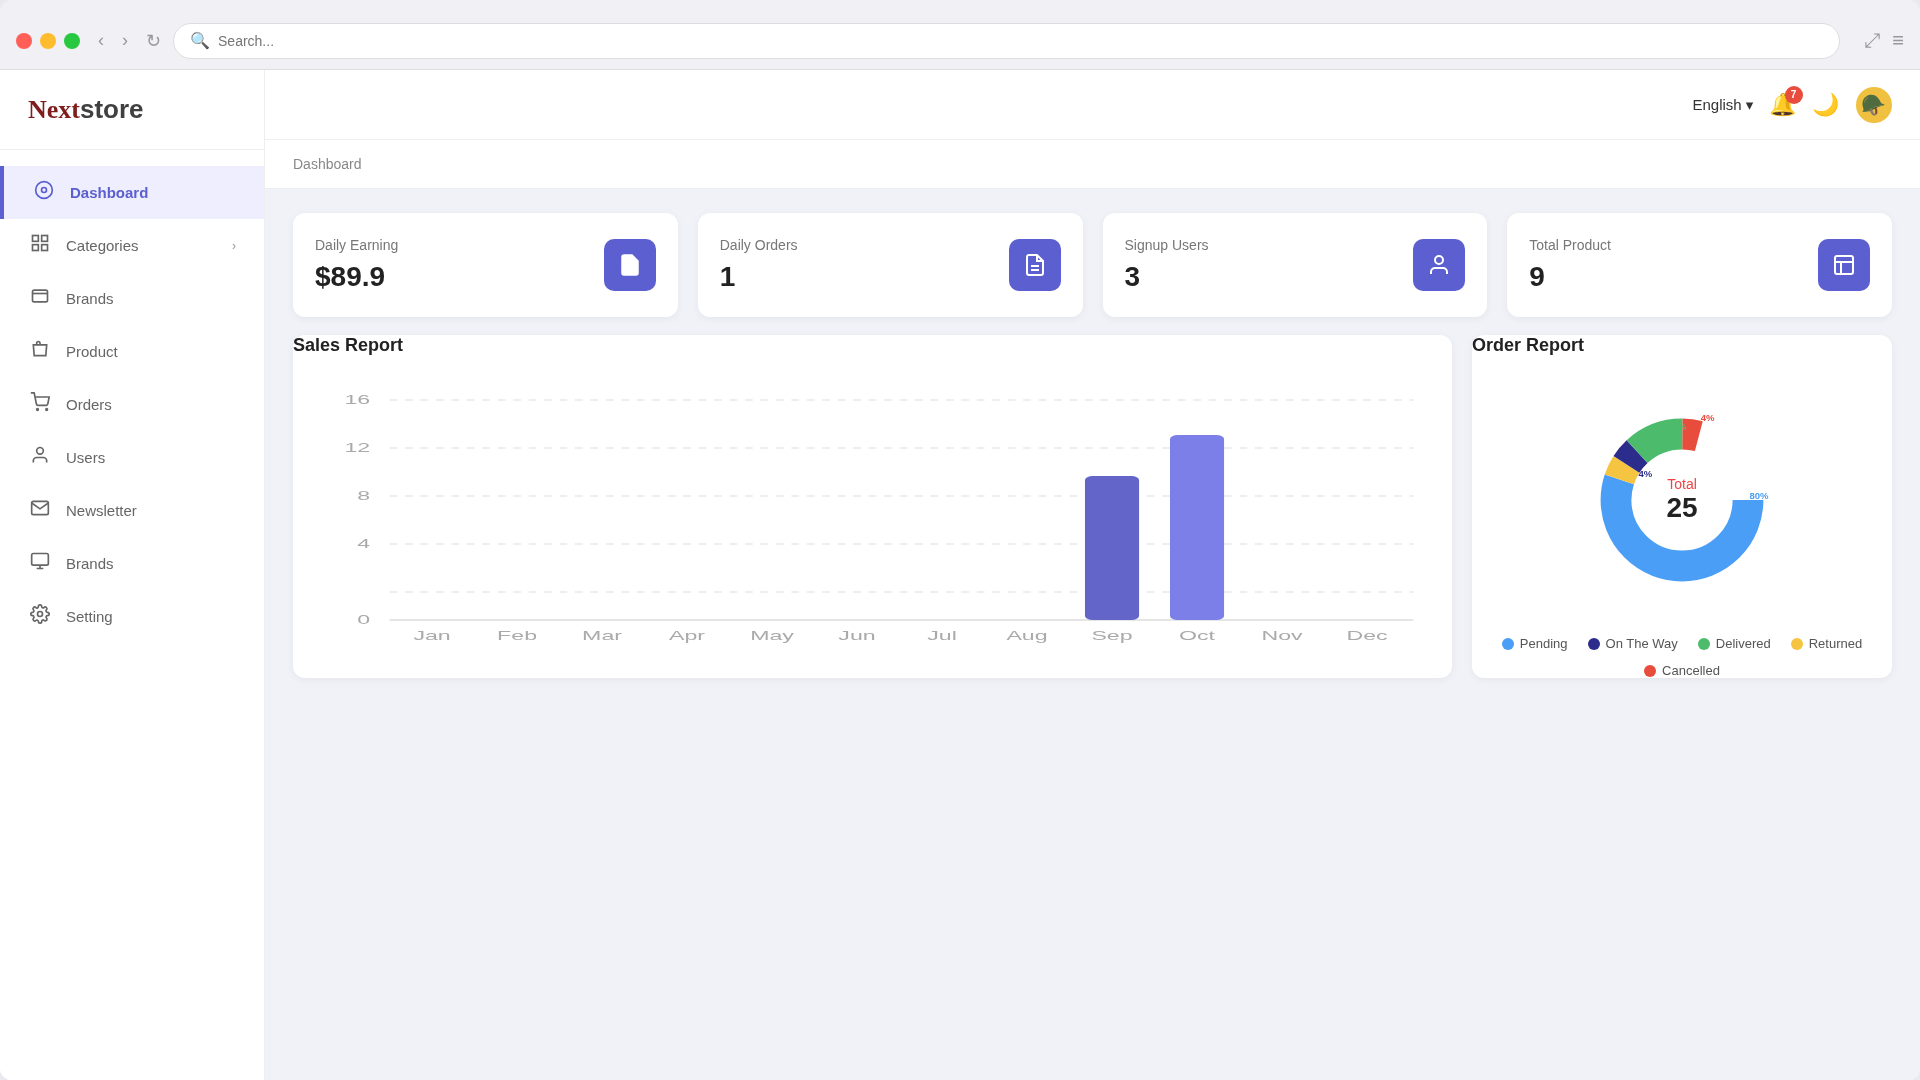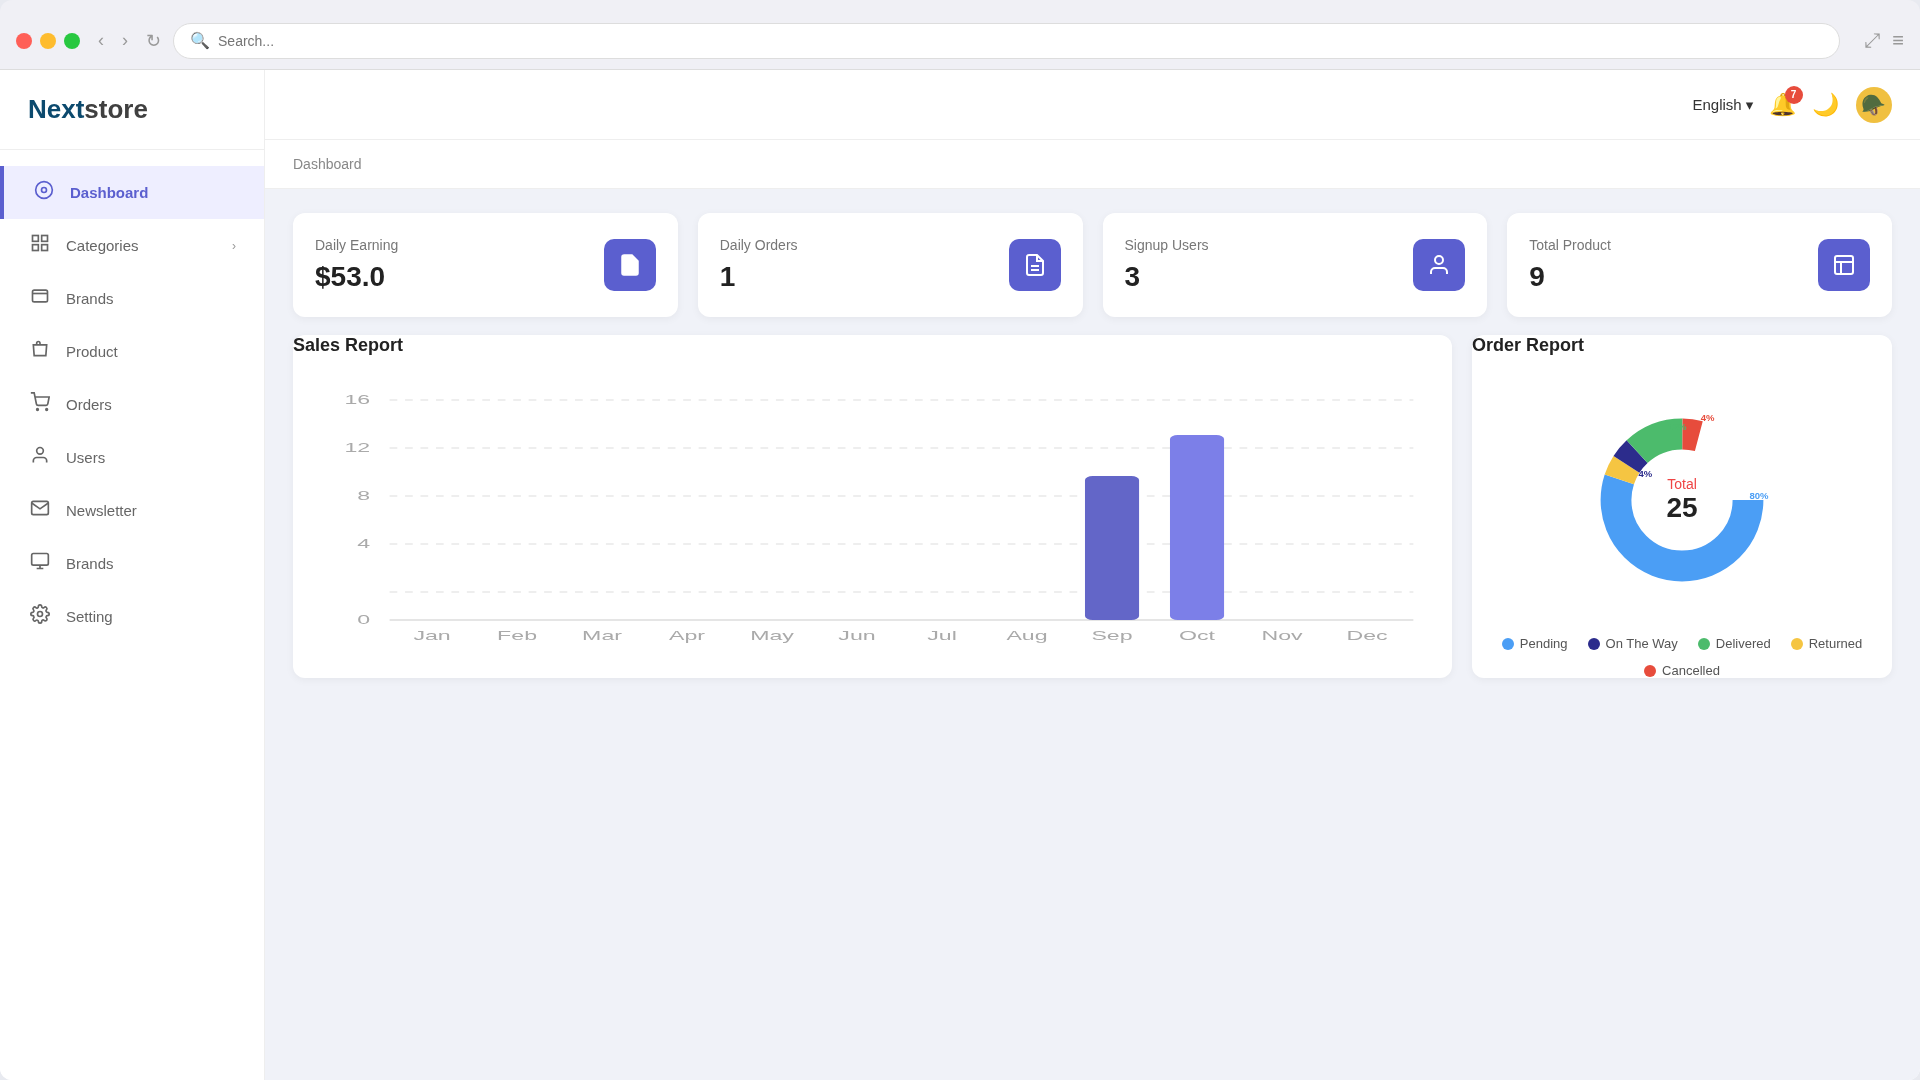--- a/index.html
+++ b/index.html
@@ -217,21 +217,21 @@
     <span style="cursor:pointer;">⤢</span>
     <span style="cursor:pointer;">≡</span>
   </div>
 </div>
 
 <div class="app-container">
 
   <div class="sidebar">
     <div class="logo-area">
       <div class="logo-text">
-        <span style="color:#0c4a6e;">Next</span><span>store</span>
+        <span style="color:#7f1d1d;font-family:Liberation Serif, serif;">Next</span><span>store</span>
       </div>
     </div>
     <nav class="nav-menu">
 
       <div id="nav-items-container">
           <div class="nav-item active">
     <span class="nav-icon"><svg width="20" height="20" viewBox="0 0 24 24" fill="none" stroke="currentColor" stroke-width="2">
                 <circle cx="12" cy="12" r="10"></circle>
                 <circle cx="12" cy="12" r="3"></circle>
               </svg></span>
@@ -329,21 +329,21 @@
 
     <div class="main-content">
       <div class="breadcrumb">Dashboard</div>
 
       <div class="content-area">
 
         <div class="stats-grid" id="stats-grid">
             <div class="stat-card">
     <div class="stat-info">
       <div class="stat-label">Daily Earning</div>
-      <div class="stat-value">$53.0</div>
+      <div class="stat-value">$89.9</div>
     </div>
     <div class="stat-icon">
                 <svg width="24" height="24" viewBox="0 0 24 24" fill="white" stroke="white" stroke-width="1.5">
                   <path d="M14 2H6a2 2 0 00-2 2v16a2 2 0 002 2h12a2 2 0 002-2V8z"></path>
                   <polyline points="14 2 14 8 20 8"></polyline>
                   <line x1="12" y1="18" x2="12" y2="12"></line>
                   <line x1="9" y1="15" x2="15" y2="15"></line>
                 </svg>
               </div>
   </div>

